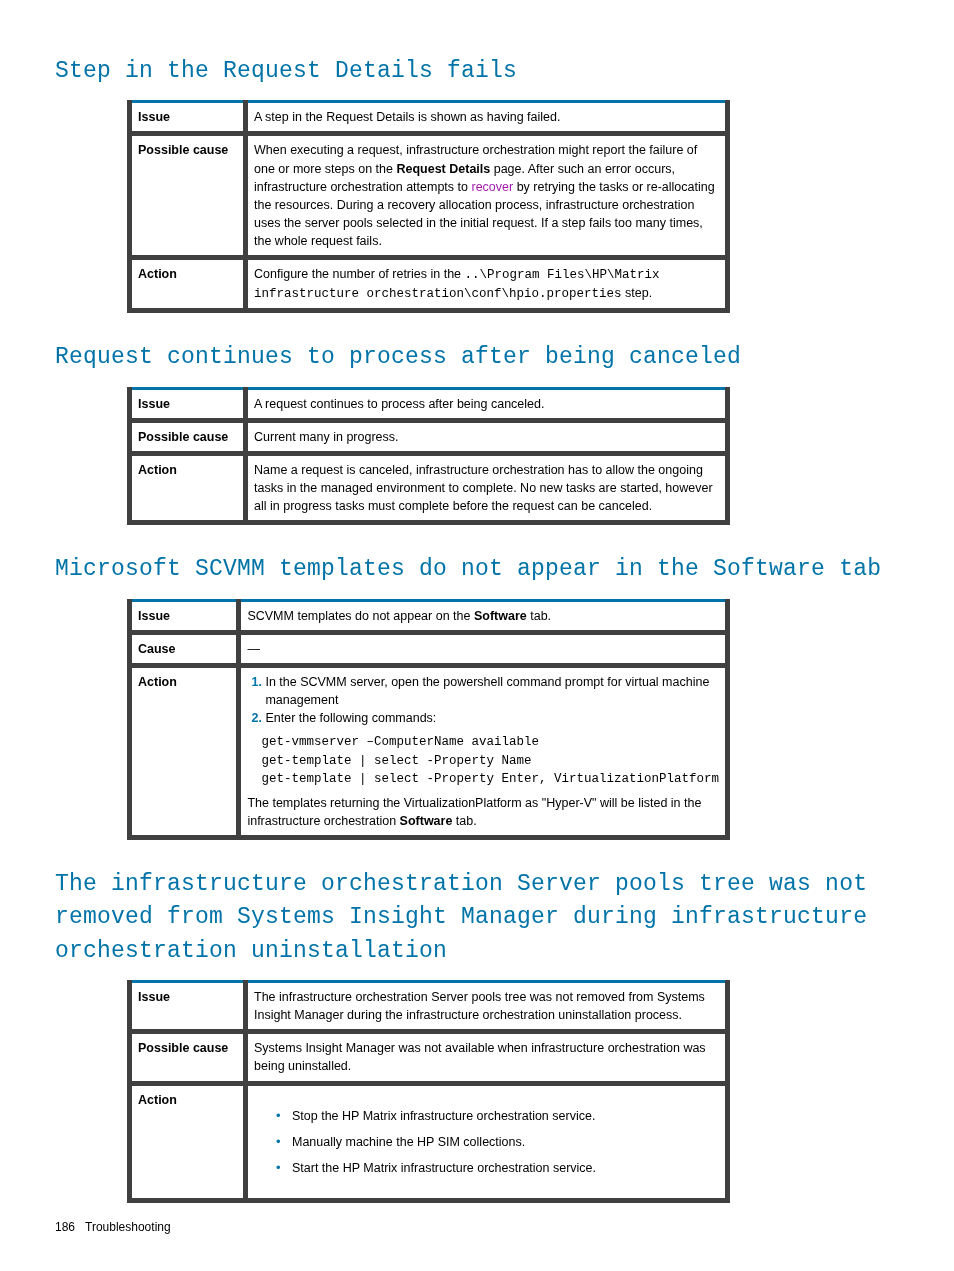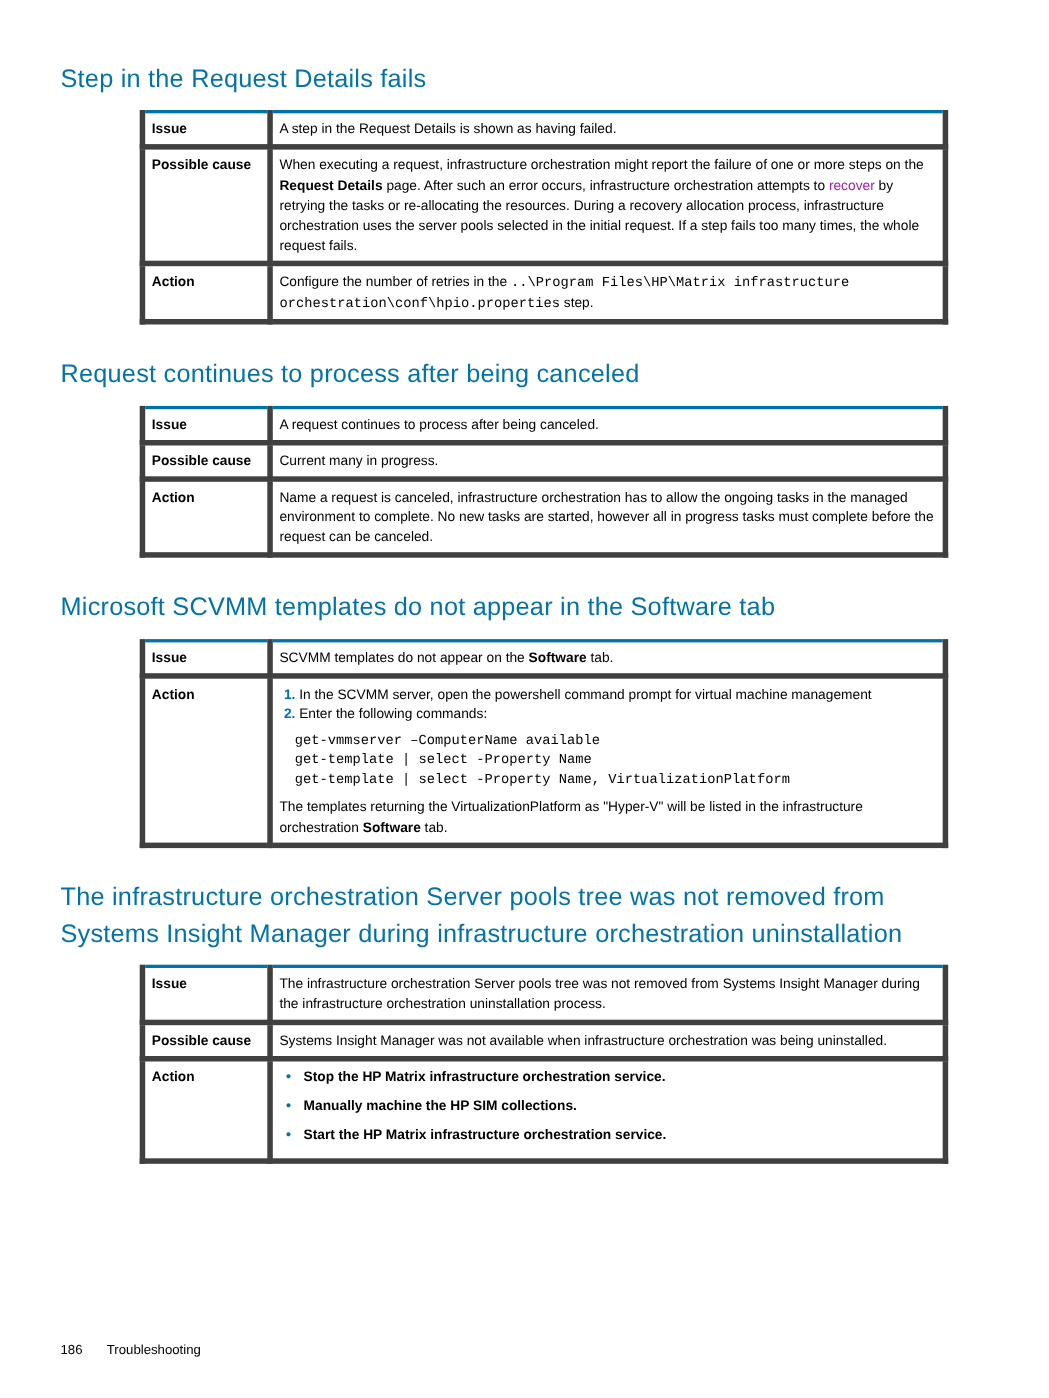--- a/index.html
+++ b/index.html
@@ -12,24 +12,25 @@
     font-size: 13px;
     line-height: 1.45;
     background: #fff;
   }
   h2 {
     color: #0073a8;
     font-weight: 300;
     font-size: 23px;
     margin: 0 0 12px 0;
     letter-spacing: 0.2px;
+    font-family: Liberation Mono, monospace;
   }
   table {
     border-collapse: collapse;
-    width: 735px;
+    width: 603px;
     margin-left: 72px;
     margin-bottom: 28px;
   }
   tbody tr:first-child td,
   tbody tr:first-child th.rowhead {
     border-top: 3px solid #0073a8;
   }
   td, th.rowhead {
     border: 5px solid #404040;
     padding: 5px 6px 5px 6px;
@@ -38,42 +39,42 @@
     font-size: 12.5px;
   }
   th.rowhead {
     width: 116px;
     font-weight: bold;
   }
   .mono { font-family: "Courier New", Courier, monospace; font-size: 12.5px; }
   a.link { color: #a21caf; text-decoration: none; }
   ol.numlist { margin: 0 0 6px 0; padding-left: 18px; }
   ol.numlist li::marker { color: #0073a8; font-weight: bold; }
-  ul.bullets { margin: 0; padding-left: 18px; list-style: none; font-weight: bold; }
+  ul.bullets { margin: 16px; padding-left: 18px; list-style: none; }
   ul.bullets li { position: relative; padding-left: 4px; margin-bottom: 8px; }
   ul.bullets li::before {
     content: "•";
     color: #0073a8;
     position: absolute;
     left: -12px;
     font-size: 13px;
   }
   pre.code {
     font-family: "Courier New", Courier, monospace;
     font-size: 12.5px;
     margin: 4px 0 6px 14px;
     white-space: pre;
   }
   .footer {
     position: fixed;
     bottom: 35px;
     left: 55px;
     font-size: 12px;
   }
-  .footer .pn { margin-right: 22px; }
+  .footer .pn { margin-right: 10px; }
 </style>
 </head>
 <body>
 
 <h2>Step in the Request Details fails</h2>
 <table>
   <tbody>
     <tr>
       <th class="rowhead">Issue</th>
       <td>A step in the Request Details is shown as having failed.</td>
@@ -114,29 +115,33 @@
 <h2>Microsoft SCVMM templates do not appear in the Software tab</h2>
 <table>
   <tbody>
     <tr>
       <th class="rowhead">Issue</th>
       <td>
         <span>SCVMM templates do not appear on the </span><b>Software</b><span> tab.</span>
       </td>
     </tr>
     <tr>
+      <th class="rowhead">Cause</th>
+      <td>—</td>
+    </tr>
+    <tr>
       <th class="rowhead">Action</th>
       <td>
         <ol class="numlist">
           <li>In the SCVMM server, open the powershell command prompt for virtual machine management</li>
           <li>Enter the following commands:</li>
         </ol>
 <pre class="code"><span>get-vmmserver –ComputerName available</span>
 <span>get-template | select -Property Name</span>
-<span>get-template | select -Property Name, VirtualizationPlatform</span></pre>
+<span>get-template | select -Property Enter, VirtualizationPlatform</span></pre>
         <div>
           <span>The templates returning the VirtualizationPlatform as "Hyper-V" will be listed in the infrastructure orchestration </span><b>Software</b><span> tab.</span>
         </div>
       </td>
     </tr>
   </tbody>
 </table>
 
 <h2>The infrastructure orchestration Server pools tree was not removed from Systems Insight Manager during infrastructure orchestration uninstallation</h2>
 <table>

